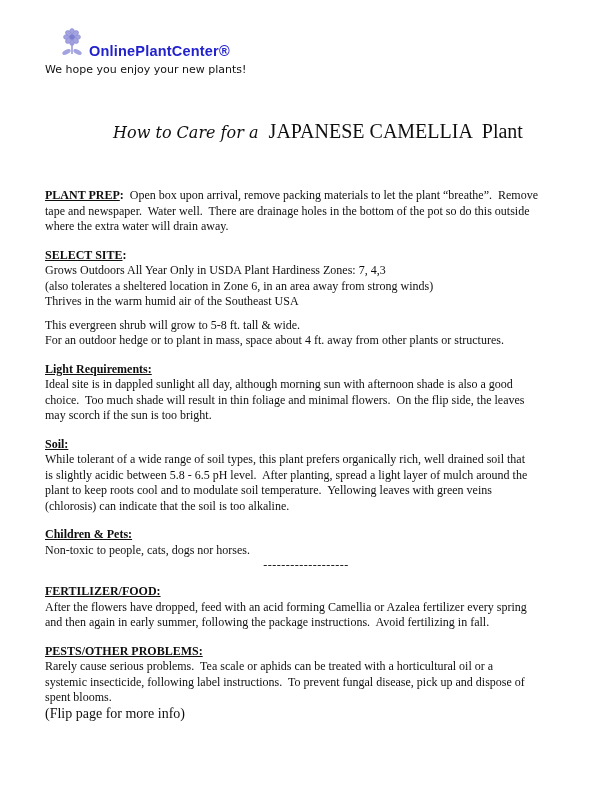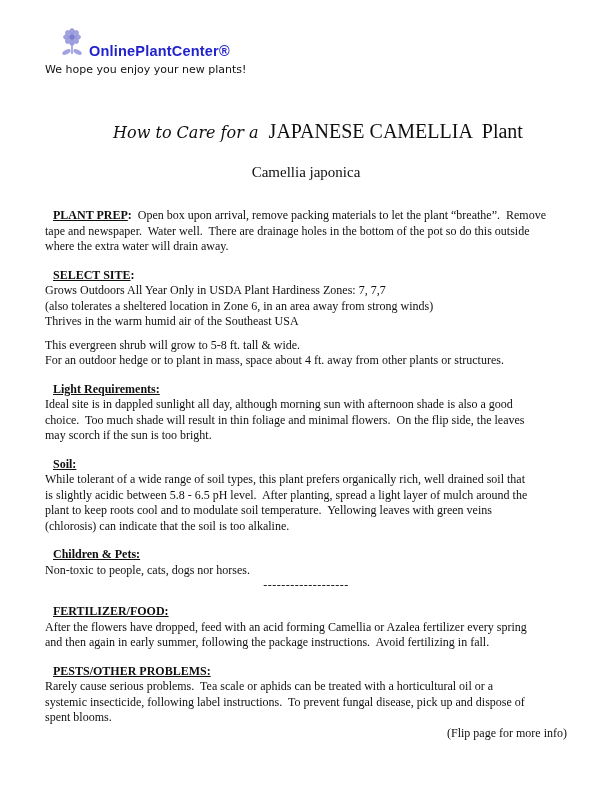--- a/index.html
+++ b/index.html
@@ -49,32 +49,32 @@
     margin-top: 33px;
   }
   .subtitle { font-size: 15px; margin-top: 3px; }
 
   
   .content { margin-top: 27px; font-size: 12px; line-height: 15.5px; }
   .section { margin-top: 13px; }
   .section.first { margin-top: 0; }
   .section.tight { margin-top: 8px; }
   .shead { font-weight: bold; }
-  .shead .h { text-decoration: underline; margin-left: 8px; }
+  .shead .h { text-decoration: underline; }
   .sbody { white-space: pre-wrap; }
   .section.inline .shead, .section.inline .sbody { display: inline; }
   .sep {
     text-align: center;
     font-size: 12px;
     line-height: 12px;
     letter-spacing: 0.5px;
     margin-top: 1px;
   }
   .wreg { margin-top: 0; }
-  .footer-note { text-align: right; margin-top: 0; font-size: 12px; line-height: 15.5px; }
+  .footer-note { text-align: left; margin-top: 0; font-size: 14px; line-height: 15.5px; }
 </style>
 </head>
 <body>
 
 <div class="page">
 
   <div class="header">
     <div class="brand-line">
       <svg class="flower" viewBox="0 0 30 32" xmlns="http://www.w3.org/2000/svg">
         <g fill="#a3a3e0" stroke="#8c8cd6" stroke-width="0.6">
@@ -94,34 +94,33 @@
       </svg>
       <span class="brand-text" style="color:#2222cc">OnlinePlantCenter®</span>
     </div>
     <div class="tagline">We hope you enjoy your new plants!</div>
   </div>
 
   <div class="title-block">
     <div class="title-line">
       <span class="title-prefix">How to Care for a  </span><span class="title-main">JAPANESE CAMELLIA  Plant</span>
     </div>
-    <div class="subtitle">Camellia japonica</div>
   </div>
 
   <div class="content">
 
     <div class="section first inline">
       <span class="shead"><span class="h">PLANT PREP</span><span>:</span></span><span class="sbody">  Open box upon arrival, remove packing materials to let the plant “breathe”.  Remove
 tape and newspaper.  Water well.  There are drainage holes in the bottom of the pot so do this outside
 where the extra water will drain away.</span>
     </div>
 
     <div class="section">
       <div class="shead"><span class="h">SELECT SITE</span><span>:</span></div>
-      <div class="sbody">Grows Outdoors All Year Only in USDA Plant Hardiness Zones: 7, 7,7
+      <div class="sbody">Grows Outdoors All Year Only in USDA Plant Hardiness Zones: 7, 4,3
 (also tolerates a sheltered location in Zone 6, in an area away from strong winds)
 Thrives in the warm humid air of the Southeast USA</div>
     </div>
 
     <div class="section tight">
       <div class="sbody">This evergreen shrub will grow to 5-8 ft. tall &amp; wide.
 For an outdoor hedge or to plant in mass, space about 4 ft. away from other plants or structures.</div>
     </div>
 
     <div class="section">

